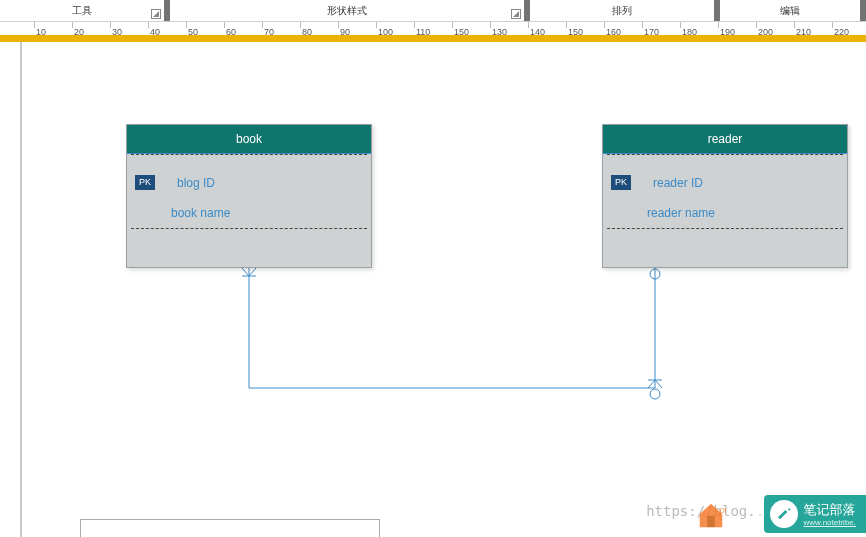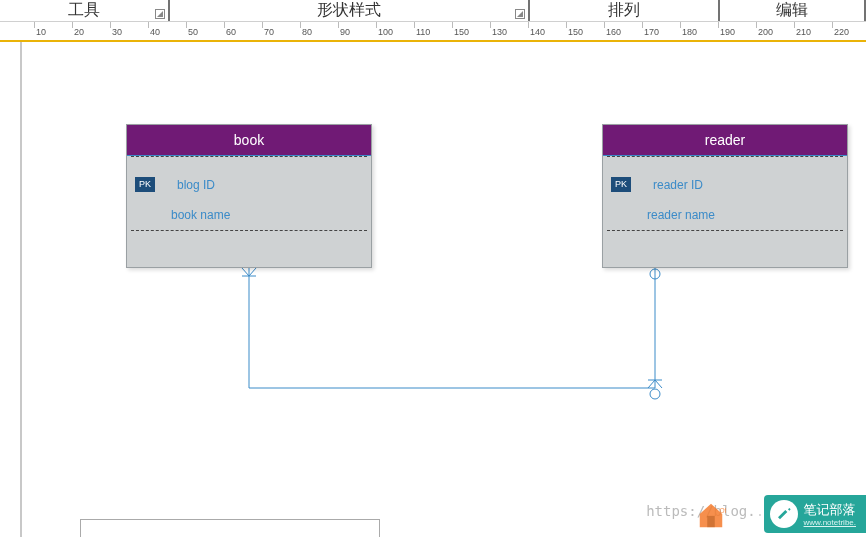--- a/index.html
+++ b/index.html
@@ -14,25 +14,25 @@
 
     
     .ribbon {
       display: flex;
       height: 22px;
       border-bottom: 1px solid #d0d0d0;
       position: relative;
     }
     .ribbon-group {
       display: flex;
-      align-items: flex-start;
+      align-items: center;
       justify-content: center;
-      border-right: 2px solid #737373;
-      position: relative;
-      font-size: 16px;
+      border-right: 6px solid #737373;
+      position: relative;
+      font-size: 10px;
       color: #333;
       height: 100%;
     }
     .ribbon-launcher {
       position: absolute;
       right: 3px;
       bottom: 2px;
       width: 10px;
       height: 10px;
       border: 1px solid #888;
@@ -48,21 +48,21 @@
       right: 1px; bottom: 1px;
       border-left: 3px solid transparent;
       border-top: 3px solid transparent;
       border-right: 3px solid #888;
       border-bottom: 3px solid #888;
     }
 
     
     .ruler {
       height: 20px;
-      border-bottom: 2px solid #eab308;
+      border-bottom: 7px solid #eab308;
       position: relative;
       background: #fff;
       font-size: 9px;
       color: #555;
     }
     .ruler-tick {
       position: absolute;
       top: 0;
       height: 100%;
       border-left: 1px solid #bbb;
@@ -91,24 +91,24 @@
     }
 
     
     .entity {
       position: absolute;
       background: #cfd2d3;
       border: 1px solid #9aa0a3;
       box-shadow: 2px 2px 4px rgba(0,0,0,0.15);
     }
     .entity-header {
-      background: #701a75;
+      background: #0f766e;
       color: #fff;
       text-align: center;
-      font-size: 14px;
+      font-size: 12px;
       padding: 7px 16px;
       border-bottom: 1px solid #3b8bc8;
     }
     .entity-sep {
       border: none;
       border-top: 1px dashed #444;
       margin: 0 4px;
     }
     .entity-body {
       padding: 12px 0 0 0;

